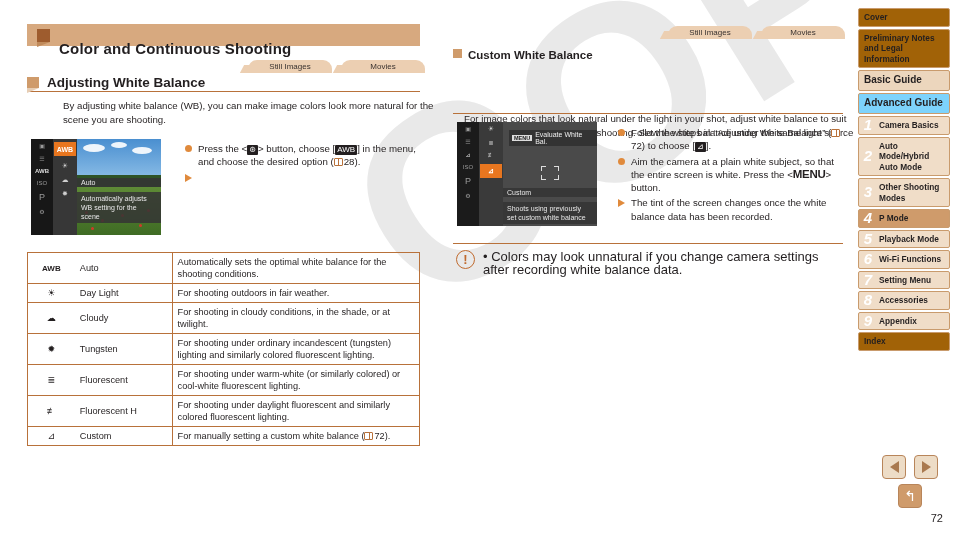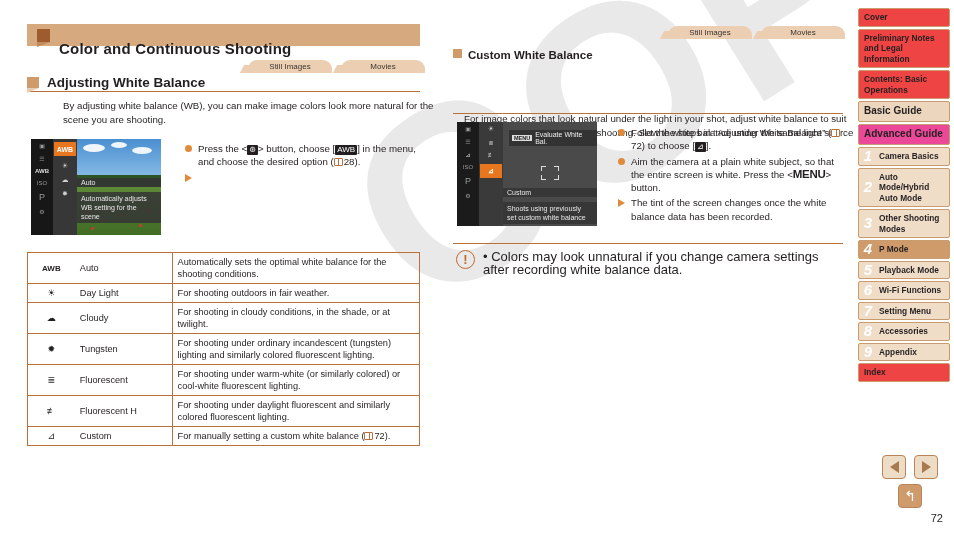--- a/index.html
+++ b/index.html
@@ -201,30 +201,30 @@
   
   .sidebar{ position:absolute; left:858px; top:8px; width:92px; z-index:5;}
   .nav{
     width:92px; background:#f0ddc8; border:1px solid #c99b6d;
     border-radius:2px; margin-bottom:2px;
     font-size:8.3px; font-weight:bold; color:#231f20;
     padding:3px 5px; line-height:10.5px; min-height:17px;
     display:flex; align-items:center;
   }
   .nav.big{ font-size:10px; min-height:21px; background:#ecd6bd;}
-  .nav.adv{ background:#ec4899; font-size:10px; min-height:21px; color:#231f20;}
+  .nav.adv{ background:#7dd3fc; font-size:10px; min-height:21px; color:#231f20;}
   .nav.num{ padding-left:3px; gap:5px; align-items:center;}
   .nav.num .n{
     font-size:15px; font-style:italic; font-weight:bold; color:#fff;
     width:12px; text-align:center; flex:0 0 12px;
   }
   .nav.active{ background:#cf9b6b; }
   .nav.active .n{ color:#fff; }
   .nav .lbl{ flex:1; }
-  .nav.plain{ background:#ef4444; }
+  .nav.plain{ background:#a16207; }
 
   
   .ctrls{ position:absolute; z-index:5; }
   .cbtn{
     width:24px; height:24px; border:1.5px solid #b8855a; border-radius:4px;
     background:#eddcc6; display:flex; align-items:center; justify-content:center;
   }
   .tri-l{ width:0;height:0;border-right:9px solid #a9794f;
           border-top:6px solid transparent;border-bottom:6px solid transparent;}
   .tri-r{ width:0;height:0;border-left:9px solid #a9794f;
@@ -415,23 +415,20 @@
 
   </div>
 
   <div class="sidebar">
     <div class="nav plain">
       <span class="lbl">Cover</span>
     </div>
     <div class="nav plain">
       <span class="lbl">Preliminary Notes and Legal Information</span>
     </div>
-    <div class="nav plain">
-      <span class="lbl">Contents: Basic Operations</span>
-    </div>
     <div class="nav big">
       <span class="lbl">Basic Guide</span>
     </div>
     <div class="nav adv">
       <span class="lbl">Advanced Guide</span>
     </div>
     <div class="nav num">
       <span class="n">1</span>
       <span class="lbl">Camera Basics</span>
     </div>

